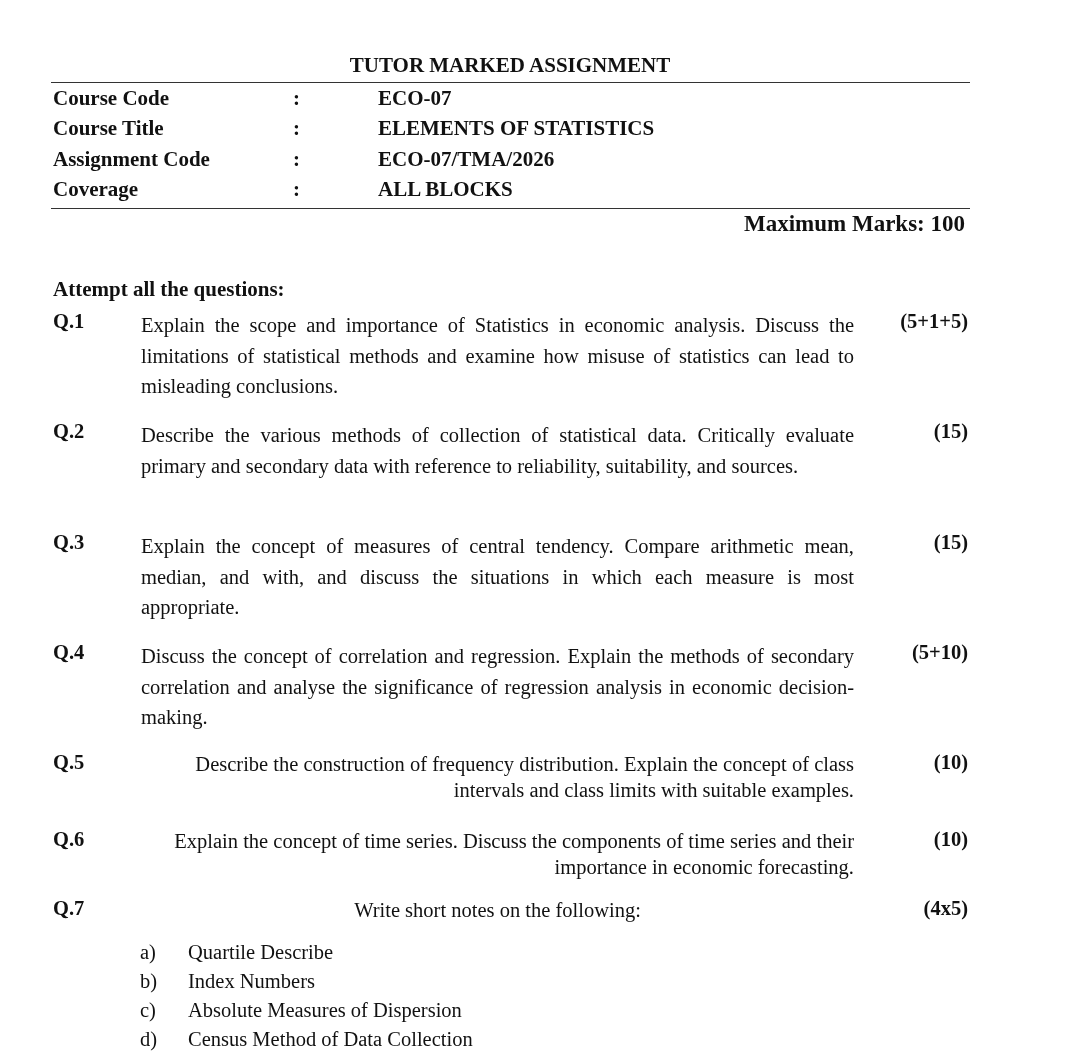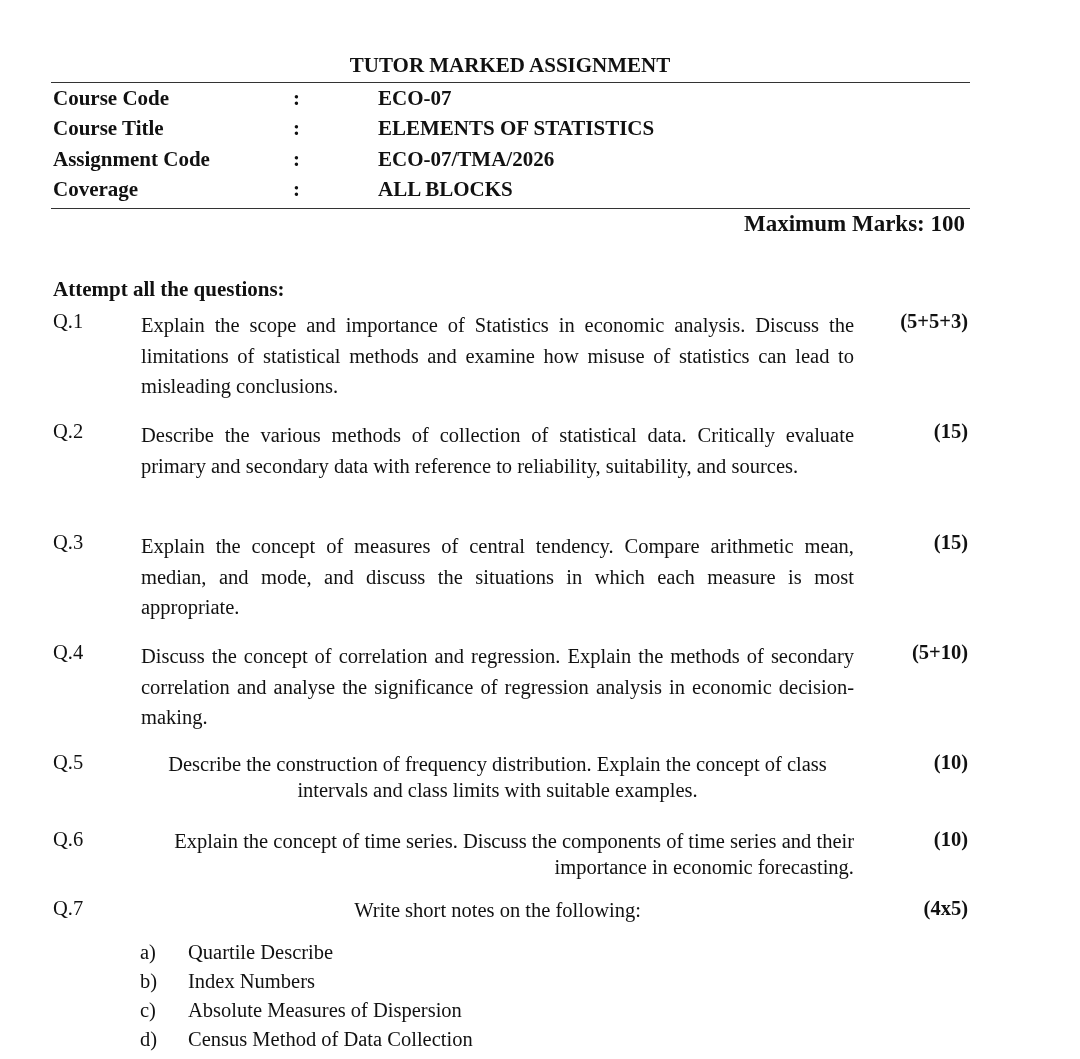--- a/index.html
+++ b/index.html
@@ -21,21 +21,21 @@
   .meta-row .value { position: absolute; left: 325px; white-space: nowrap; }
   .max-marks {
     position: absolute; top: 211px; right: 115px; font-size: 23px; font-weight: bold; white-space: nowrap;
   }
   .instruction {
     position: absolute; top: 261px; left: 53px; font-size: 21px; font-weight: bold; margin-top: 16px;
   }
   .q {
     position: absolute; left: 53px; width: 915px; font-size: 20.5px;
   }
-  .q .num { position: absolute; left: 0; top: 0; font-weight: normal; }
+  .q .num { position: absolute; left: 0; top: 0; font-weight: bold; }
   .q .text { position: absolute; left: 88px; width: 713px; text-align: justify; line-height: 30.5px; }
   .q .text.tight { line-height: 26px; }
   .q .marks { position: absolute; right: 0; top: 0; font-weight: bold; white-space: nowrap; }
   .sub-list { position: absolute; left: 140px; top: 938px; font-size: 20.5px; }
   .sub-item { height: 29px; line-height: 29px; position: relative; }
   .sub-item .letter { position: absolute; left: 0; width: 40px; }
   .sub-item .sub-text { position: absolute; left: 48px; white-space: nowrap; }
 </style>
 </head>
 <body>
@@ -67,44 +67,44 @@
 
 <div class="rule bottom"></div>
 
 <div class="max-marks">Maximum Marks: 100</div>
 
 <div class="instruction">Attempt all the questions:</div>
 
 <div class="q" style="top:310px;">
   <span class="num">Q.1</span>
   <div class="text">Explain the scope and importance of Statistics in economic analysis. Discuss the limitations of statistical methods and examine how misuse of statistics can lead to misleading conclusions.</div>
-  <span class="marks">(5+5+3)</span>
+  <span class="marks">(5+1+5)</span>
 </div>
 
 <div class="q" style="top:420px;">
   <span class="num">Q.2</span>
   <div class="text">Describe the various methods of collection of statistical data. Critically evaluate primary and secondary data with reference to reliability, suitability, and sources.</div>
   <span class="marks">(15)</span>
 </div>
 
 <div class="q" style="top:531px;">
   <span class="num">Q.3</span>
-  <div class="text">Explain the concept of measures of central tendency. Compare arithmetic mean, median, and mode, and discuss the situations in which each measure is most appropriate.</div>
+  <div class="text">Explain the concept of measures of central tendency. Compare arithmetic mean, median, and with, and discuss the situations in which each measure is most appropriate.</div>
   <span class="marks">(15)</span>
 </div>
 
 <div class="q" style="top:641px;">
   <span class="num">Q.4</span>
   <div class="text">Discuss the concept of correlation and regression. Explain the methods of secondary correlation and analyse the significance of regression analysis in economic decision-making.</div>
   <span class="marks">(5+10)</span>
 </div>
 
 <div class="q" style="top:751px;">
   <span class="num">Q.5</span>
-  <div class="text tight" style="text-align:center;">Describe the construction of frequency distribution. Explain the concept of class intervals and class limits with suitable examples.</div>
+  <div class="text tight" style="text-align:right;">Describe the construction of frequency distribution. Explain the concept of class intervals and class limits with suitable examples.</div>
   <span class="marks">(10)</span>
 </div>
 
 <div class="q" style="top:828px;">
   <span class="num">Q.6</span>
   <div class="text tight" style="text-align:right;">Explain the concept of time series. Discuss the components of time series and their importance in economic forecasting.</div>
   <span class="marks">(10)</span>
 </div>
 
 <div class="q" style="top:897px;">

